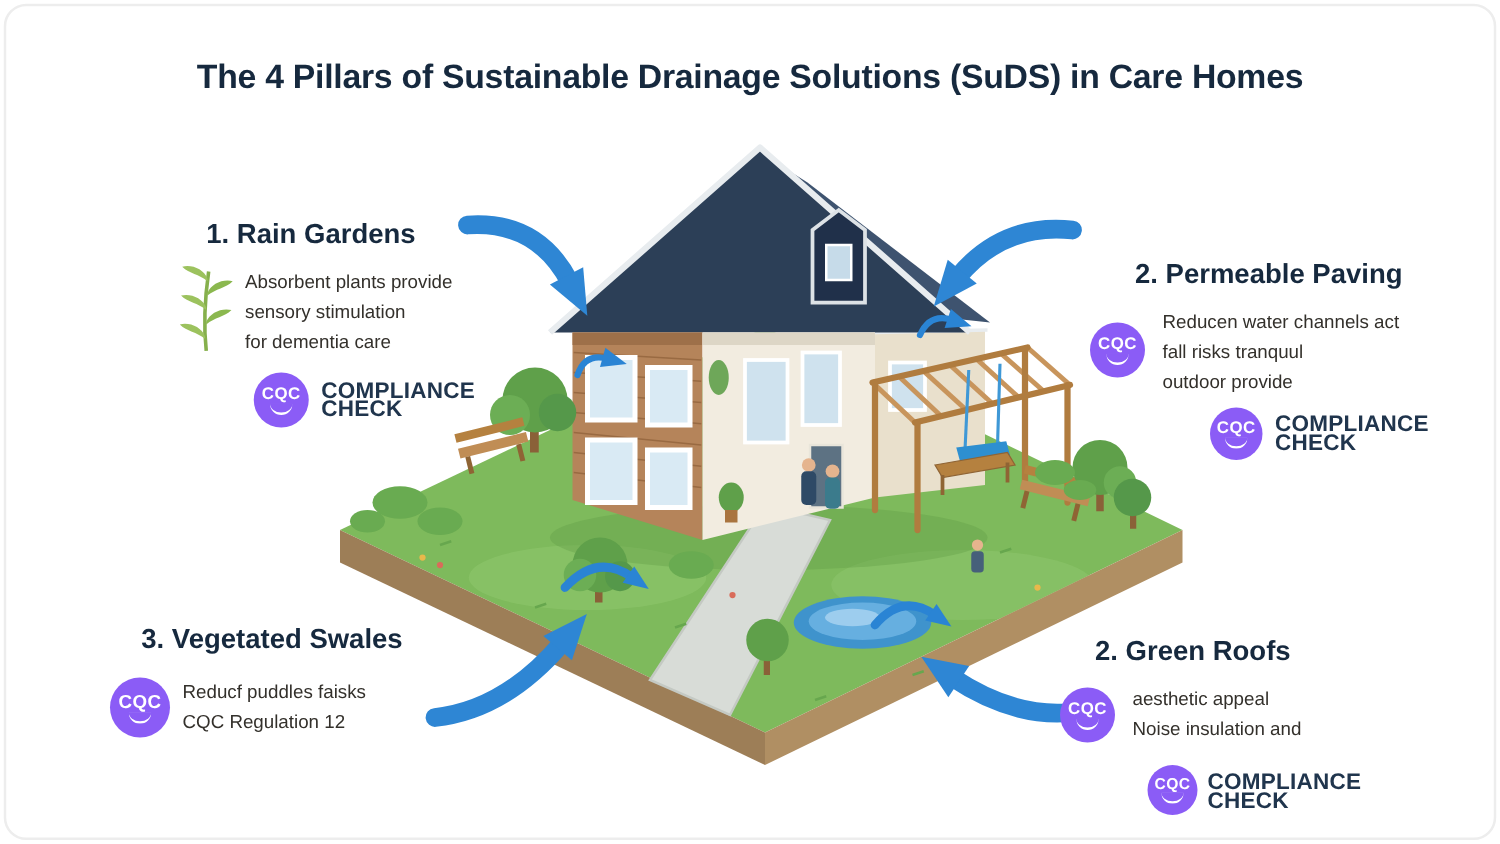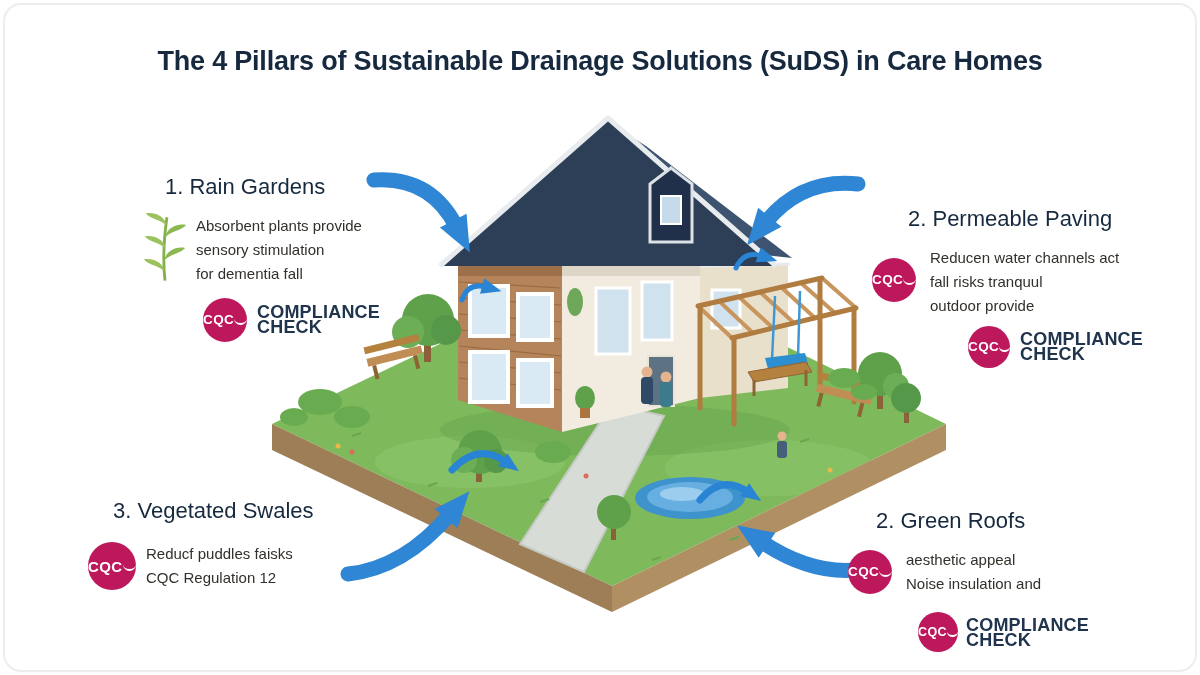--- a/index.html
+++ b/index.html
@@ -8,26 +8,26 @@
     font-family:"Liberation Sans", sans-serif;position:relative;
   }
   .canvas{position:absolute;inset:0;}
   .frame{position:absolute;inset:3px;border:2px solid #ededed;border-radius:18px;pointer-events:none;}
   .scene{position:absolute;inset:0;width:1200px;height:675px;}
   .title{
     position:absolute;top:46px;left:0;width:100%;margin:0;text-align:center;
     font-size:27px;font-weight:700;color:#16293e;letter-spacing:-0.2px;
   }
   .pillar{position:absolute;}
-  .pillar h2{position:absolute;margin:0;font-size:22px;font-weight:400;color:#16293e;white-space:nowrap;}
+  .pillar h2{position:absolute;margin:0;font-size:22px;font-weight:700;color:#16293e;white-space:nowrap;}
   .desc{position:absolute;margin:0;font-size:15px;line-height:24px;color:#33302b;}
   .desc span{display:block;white-space:nowrap;}
   .cqc{
-    position:absolute;width:44px;height:44px;border-radius:50%;background:#be185d;
-    color:#fff;display:flex;flex-direction:row;align-items:center;justify-content:flex-start;
+    position:absolute;width:44px;height:44px;border-radius:50%;background:#8b5cf6;
+    color:#fff;display:flex;flex-direction:column;align-items:center;justify-content:center;
     font-size:13.5px;
   }
   .cqc-lg{width:48px;height:48px;font-size:15px;}
   .cqc .cqc-text{font-weight:700;line-height:1;letter-spacing:.4px;}
   .cqc .cqc-smile{width:18px;height:7px;border-bottom:2.5px solid #ffffff;border-radius:0 0 9px 9px;margin-top:1px;}
   .comp{
     position:absolute;font-size:18px;font-weight:700;color:#20354d;line-height:15px;letter-spacing:.2px;
   }
   .comp span{display:block;white-space:nowrap;}
   .plant-icon{position:absolute;}
@@ -254,21 +254,21 @@
       <path d="M26 72 C24 54 24 34 28 6" stroke="#86b04c" stroke-width="3" fill="none"></path>
       <path d="M27 14 C20 8 12 8 6 2 C14 0 24 4 27 12 Z" fill="#9cc25e"></path>
       <path d="M27 26 C34 20 42 20 48 14 C40 12 30 16 27 24 Z" fill="#8bb84f"></path>
       <path d="M26 38 C19 32 11 32 5 26 C13 24 23 28 26 36 Z" fill="#9cc25e"></path>
       <path d="M26 50 C33 44 41 44 47 38 C39 36 29 40 26 48 Z" fill="#8bb84f"></path>
       <path d="M25 62 C18 56 10 56 4 50 C12 48 22 52 25 60 Z" fill="#9cc25e"></path>
     </svg>
     <p class="desc">
       <span>Absorbent plants provide</span>
       <span>sensory stimulation</span>
-      <span>for dementia fall</span>
+      <span>for dementia care</span>
     </p>
     <div class="cqc">
       <span class="cqc-text">CQC</span>
       <span class="cqc-smile"></span>
     </div>
     <div class="comp">
       <span>COMPLIANCE</span>
       <span>CHECK</span>
     </div>
   </section>

